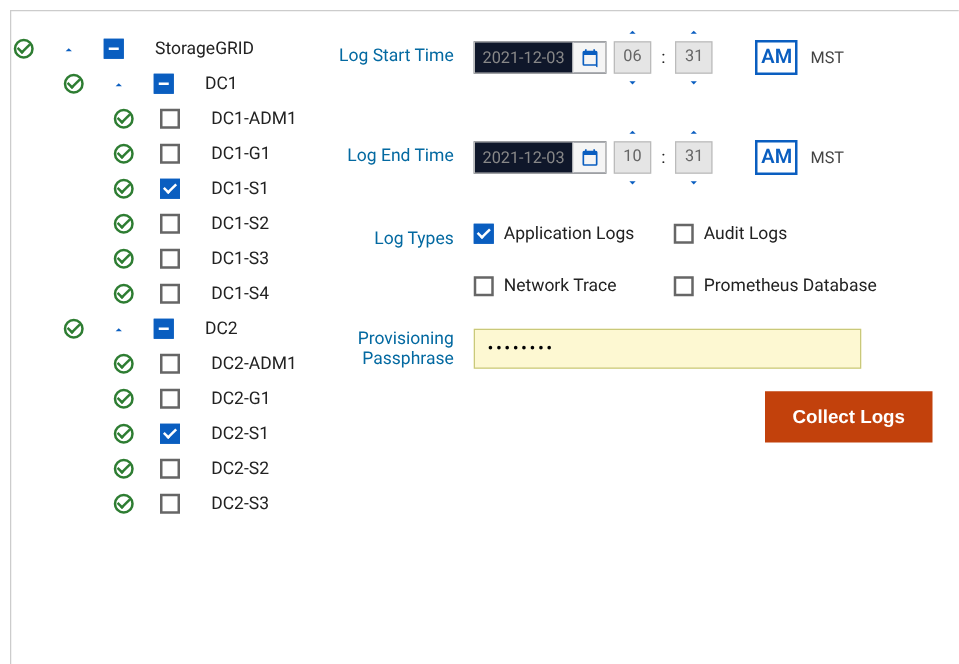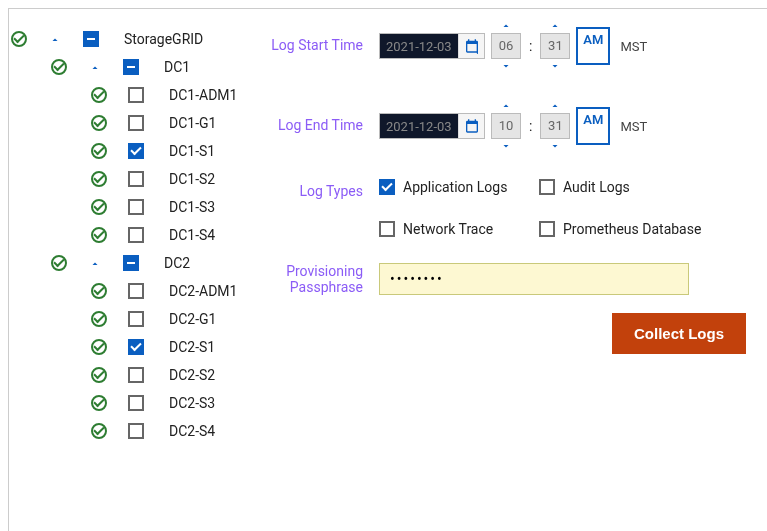--- a/index.html
+++ b/index.html
@@ -77,21 +77,21 @@
   .row {
     display: flex;
     align-items: flex-start;
     margin-bottom: 26px;
   }
   .row-label {
     width: 130px;
     text-align: right;
     padding-right: 16px;
     padding-top: 18px;
-    color: #8b5cf6;
+    color: #0369a1;
   }
   .row-label.onecol { padding-top: 4px; }
   .row-body { flex: 1; }
 
   .dtwrap { display: flex; align-items: center; gap: 6px; }
   .dtstack { display: flex; flex-direction: column; align-items: center; }
   .spin-up, .spin-down {
     width: 14px; height: 14px; cursor: pointer;
     display: flex; align-items: center; justify-content: center;
   }
@@ -111,22 +111,22 @@
   }
   .cal-ico svg { width: 16px; height: 16px; fill: #0a5ec0; }
   .numbox {
     border: 1px solid #bbb; background: #e5e5e5;
     width: 30px; height: 26px; text-align: center; line-height: 24px;
     color: #666; font-size: 13px;
   }
   .colon { padding: 0 2px; }
   .ampm {
     border: 2px solid #0a5ec0; color: #0a5ec0;
-    width: 34px; height: 38px; text-align: center; line-height: 22px;
-    font-size: 13px; font-weight: 600; cursor: pointer;
+    width: 34px; height: 28px; text-align: center; line-height: 22px;
+    font-size: 16px; font-weight: 600; cursor: pointer; margin-left: 28px;
   }
   .tz { margin-left: 4px; color: #444; font-size: 13px; }
 
   .types { display: grid; grid-template-columns: 160px 180px; row-gap: 26px; }
   .type-item { display: flex; align-items: center; gap: 8px; }
 
   .notes {
     width: 310px; height: 120px; border: 1px solid #bbb; resize: none;
     font-family: inherit; font-size: 14px; padding: 4px;
   }
@@ -241,25 +241,20 @@
         <div class="node depth2">
           <span class="status-ok"></span>
           <span class="cb"></span>
           <span class="node-label">DC2-S2</span>
         </div>
         <div class="node depth2">
           <span class="status-ok"></span>
           <span class="cb"></span>
           <span class="node-label">DC2-S3</span>
         </div>
-        <div class="node depth2">
-          <span class="status-ok"></span>
-          <span class="cb"></span>
-          <span class="node-label">DC2-S4</span>
-        </div>
       </div>
 
   </div>
 
   <div class="form">
 
     <div class="row">
       <div class="row-label">Log Start Time</div>
       <div class="row-body">
         <div class="dtwrap">

